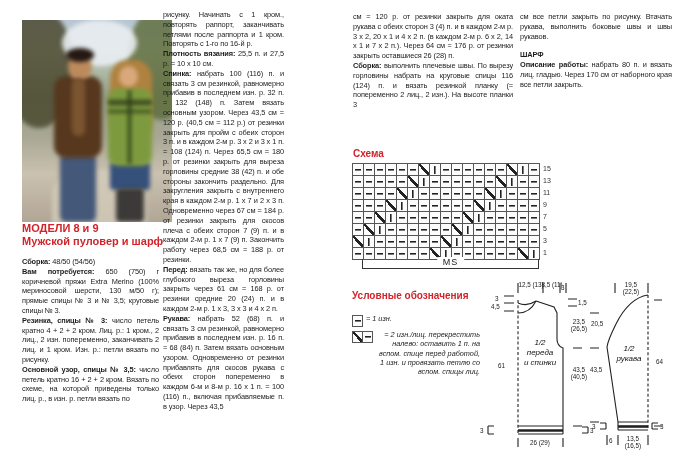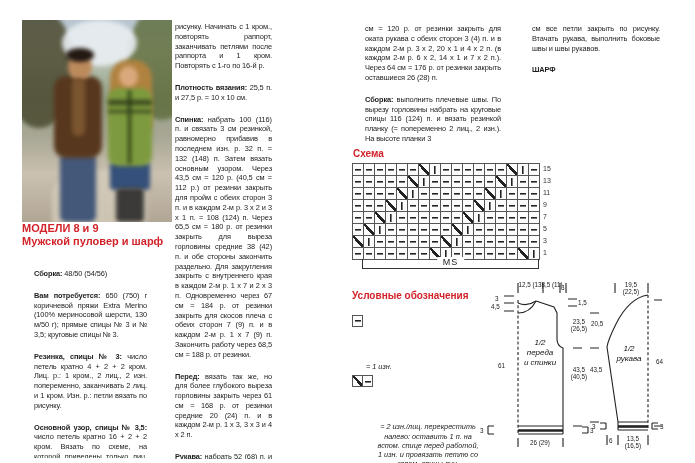--- a/index.html
+++ b/index.html
@@ -32,21 +32,21 @@
   #model-head{left:22px;top:222px;font-size:11px;}
   #model-title{left:22px;top:235px;font-size:11px;}
   #schema-head{left:353px;top:148px;font-size:10px;}
   #legend-head{left:352px;top:290px;font-size:10px;}
   
   .col{position:absolute;overflow:hidden;font-size:7.4px;line-height:9.8px;letter-spacing:-0.1px;text-align:justify;}
   #col1{left:22px;top:257px;width:137px;height:201px;}
   #col2{left:163px;top:10px;width:121px;height:449px;}
   #col3{left:353px;top:12px;width:160px;height:133px;}
   #col4{left:520px;top:12px;width:152px;height:130px;}
-  .col p{margin:12px;}
+  .col p{margin:0;}
   .col p.gap{margin-top:9px;}
   .col b{letter-spacing:-0.1px;}
   
   #chart-grid{position:absolute;left:352px;top:163px;display:grid;
      grid-template-columns:repeat(17,11px);grid-auto-rows:12px;
      border-top:1px solid #555;border-left:1px solid #555;width:187px;}
   .cell{box-sizing:border-box;border-right:1px solid #555;border-bottom:1px solid #555;background-color:#fcfcfc;}
   .cell.purl{background-image:linear-gradient(#222,#222);background-size:6px 1.6px;background-position:center;background-repeat:no-repeat;}
   .cell.diag{background-image:linear-gradient(to top right,transparent 42%,#222 42%,#222 60%,transparent 60%);}
   .cell.vbar{background-image:linear-gradient(#222,#222);background-size:1.6px 8px;background-position:center;background-repeat:no-repeat;}
@@ -55,21 +55,21 @@
   #ms-bracket{position:absolute;left:362px;top:259px;width:177px;height:9px;border-bottom:1.4px solid #333;}
   #ms-bracket::before,#ms-bracket::after{content:"";position:absolute;bottom:0;width:1.4px;height:9px;background:#333;}
   #ms-bracket::before{left:0;} #ms-bracket::after{right:0;}
   #ms-label{position:absolute;left:50%;top:-2px;transform:translateX(-50%);
      background:#fff;padding:0 6px;font-size:9px;letter-spacing:1px;color:#222;}
   
   #legend-items{position:absolute;left:352px;top:314px;width:128px;font-size:7.3px;line-height:9.3px;}
   .legend-item{display:flex;margin-bottom:3px;}
   .legend-sym{flex:0 0 auto;margin-right:4px;padding-top:1px;}
   .legend-sym .cell{display:inline-block;width:11px;height:12px;border:1px solid #555;margin-right:-1px;vertical-align:top;}
-  .legend-text{font-style:italic;text-align:center;margin-top:48px;}
+  .legend-text{font-style:italic;text-align:right;}
   
   #schematics{position:absolute;left:478px;top:280px;width:217px;height:183px;}
   #schematics svg{position:absolute;left:0;top:0;}
   .dim{position:absolute;font-size:6.3px;line-height:7px;color:#222;text-align:center;white-space:pre-line;}
   .dim.stack{width:30px;}
   .piece-label{position:absolute;font-style:italic;font-size:8px;line-height:10px;text-align:center;color:#111;}
 </style>
 </head>
 <body>
 
@@ -112,20 +112,21 @@
       <p><b>Перед: </b>вязать так же, но для более глубокого выреза горловины закрыть через 61 см = 168 р. от резинки средние 20 (24) п. и в каждом 2-м р. 1 x 3, 3 x 3 и 4 x 2 п.</p>
       <p><b>Рукава: </b>набрать 52 (68) п. и связать 3 см резинкой, равномерно прибавив в последнем изн. р. 16 п. = 68 (84) п. Затем вязать основным узором. Одновременно от резинки прибавлять для скосов рукава с обеих сторон попеременно в каждом 6-м и 8-м р. 16 x 1 п. = 100 (116) п., включая прибавляемые п. в узор. Через 43,5</p>
     </div>
   <div id="col3" class="col">
       <p>см = 120 р. от резинки закрыть для оката рукава с обеих сторон 3 (4) п. и в каждом 2-м р. 3 x 2, 20 x 1 и 4 x 2 п. (в каждом 2-м р. 6 x 2, 14 x 1 и 7 x 2 п.). Через 64 см = 176 р. от резинки закрыть оставшиеся 26 (28) п.</p>
       <p><b>Сборка: </b>выполнить плечевые швы. По вырезу горловины набрать на круговые спицы 116 (124) п. и вязать резинкой планку (= попеременно 2 лиц., 2 изн.). На высоте планки 3</p>
     </div>
   <div id="col4" class="col">
       <p>см все петли закрыть по рисунку. Втачать рукава, выполнить боковые швы и швы рукавов.</p>
       <p class="gap"><b>ШАРФ</b></p>
+      <p><b>Описание работы: </b>набрать 80 п. и вязать лиц. гладью. Через 170 см от наборного края все петли закрыть.</p>
     </div>
 
   <div id="schema-head" class="red-head">Схема</div>
   <div id="chart-grid">
       <div class="cell purl"></div>
       <div class="cell purl"></div>
       <div class="cell purl"></div>
       <div class="cell purl"></div>
       <div class="cell purl"></div>
       <div class="cell purl"></div>

